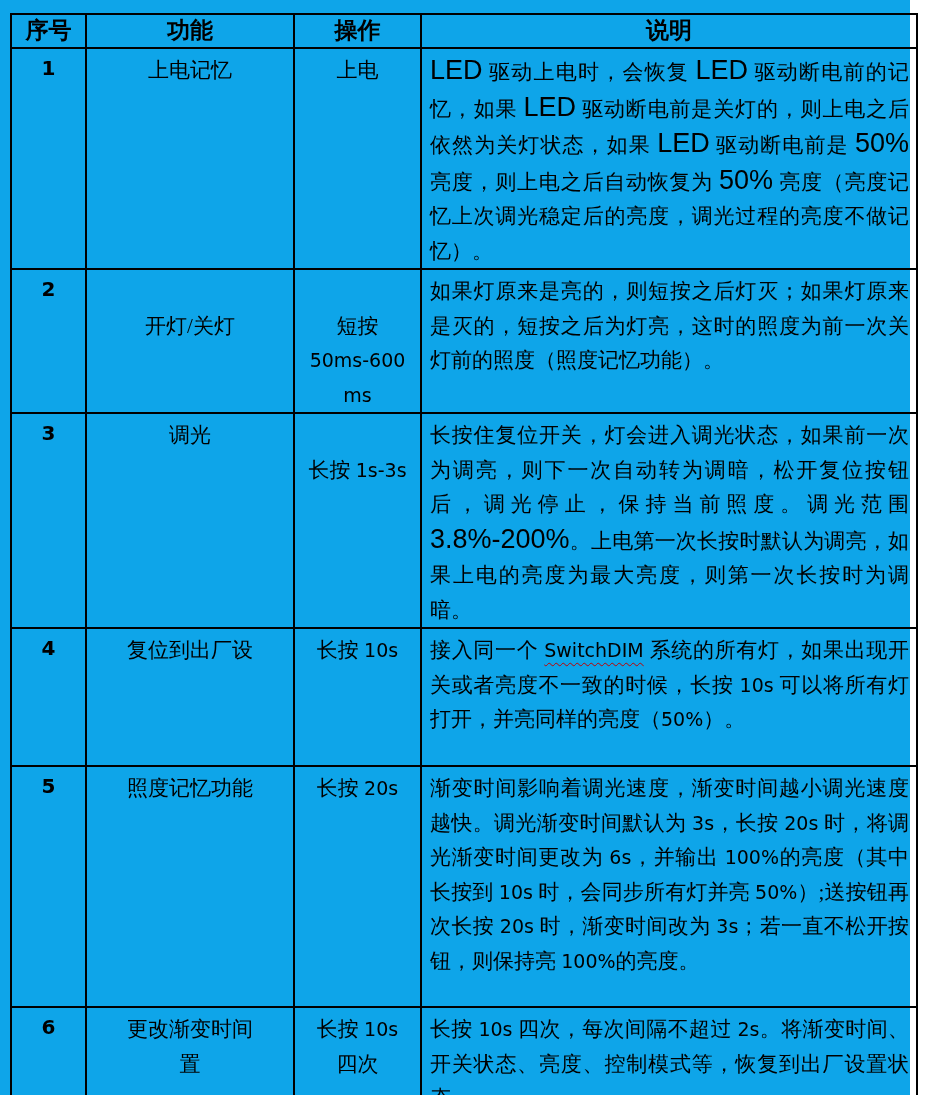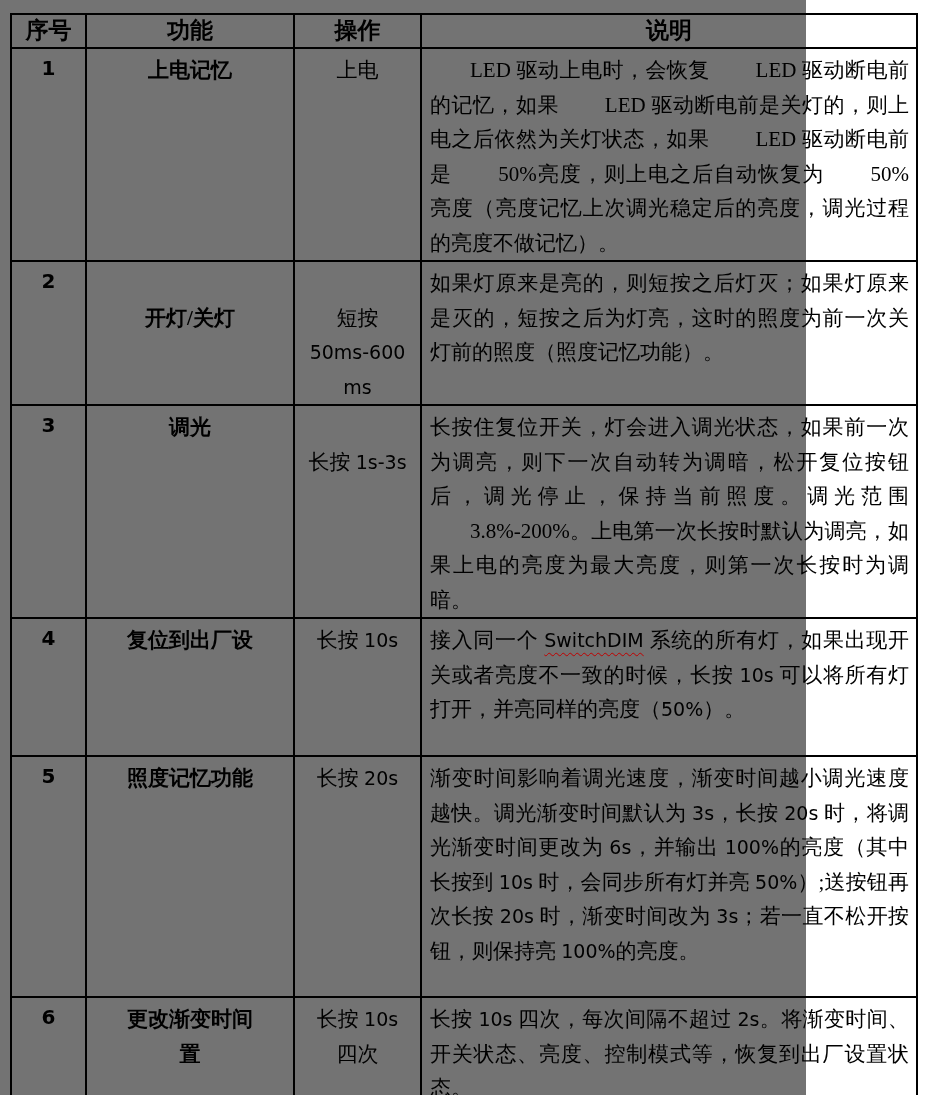--- a/index.html
+++ b/index.html
@@ -5,24 +5,24 @@
   html, body {
     margin: 0;
     padding: 0;
     background: #ffffff;
     width: 925px;
     height: 1095px;
     overflow: hidden;
   }
   .page {
     box-sizing: border-box;
-    width: 806px;
+    width: 910px;
     height: 1095px;
     padding: 13px 9px 10px 10px;
-    background: #737373;
+    background: #0ea5e9;
     font-family: "Liberation Serif", "DejaVu Serif", serif;
     color: #000000;
   }
   table.func-table {
     border-collapse: collapse;
     table-layout: fixed;
     width: 906px;
   }
   table.func-table col.c-no   { width: 75px;  }
   table.func-table col.c-func { width: 208px; }
@@ -52,21 +52,20 @@
     font-size: 20px;
     font-weight: bold;
     line-height: 24px;
   }
   td.func {
     text-align: center;
     padding: 4px 8px 0 8px;
     font-size: 21px;
     line-height: 34.5px;
     white-space: pre-line;
-    font-weight: bold;
   }
   td.op {
     text-align: center;
     padding: 4px 4px 0 4px;
     font-size: 21px;
     line-height: 34.5px;
     white-space: pre-line;
   }
   td.desc {
     text-align: justify;
@@ -74,23 +73,22 @@
     font-size: 21px;
     line-height: 34.5px;
   }
   
   .lat {
     font-family: "DejaVu Sans", "Liberation Sans", sans-serif;
     font-size: 19px;
   }
   
   .latin-serif .lat {
-    font-family: Liberation Serif, serif;
-    font-size: 21px;
-    margin-left: 40px;
+    font-family: Liberation Sans, sans-serif;
+    font-size: 27px;
   }
   .spell {
     text-decoration-line: underline;
     text-decoration-style: wavy;
     text-decoration-color: #c00000;
     text-decoration-thickness: 1px;
     text-underline-offset: 5px;
   }
 </style>
 </head>

